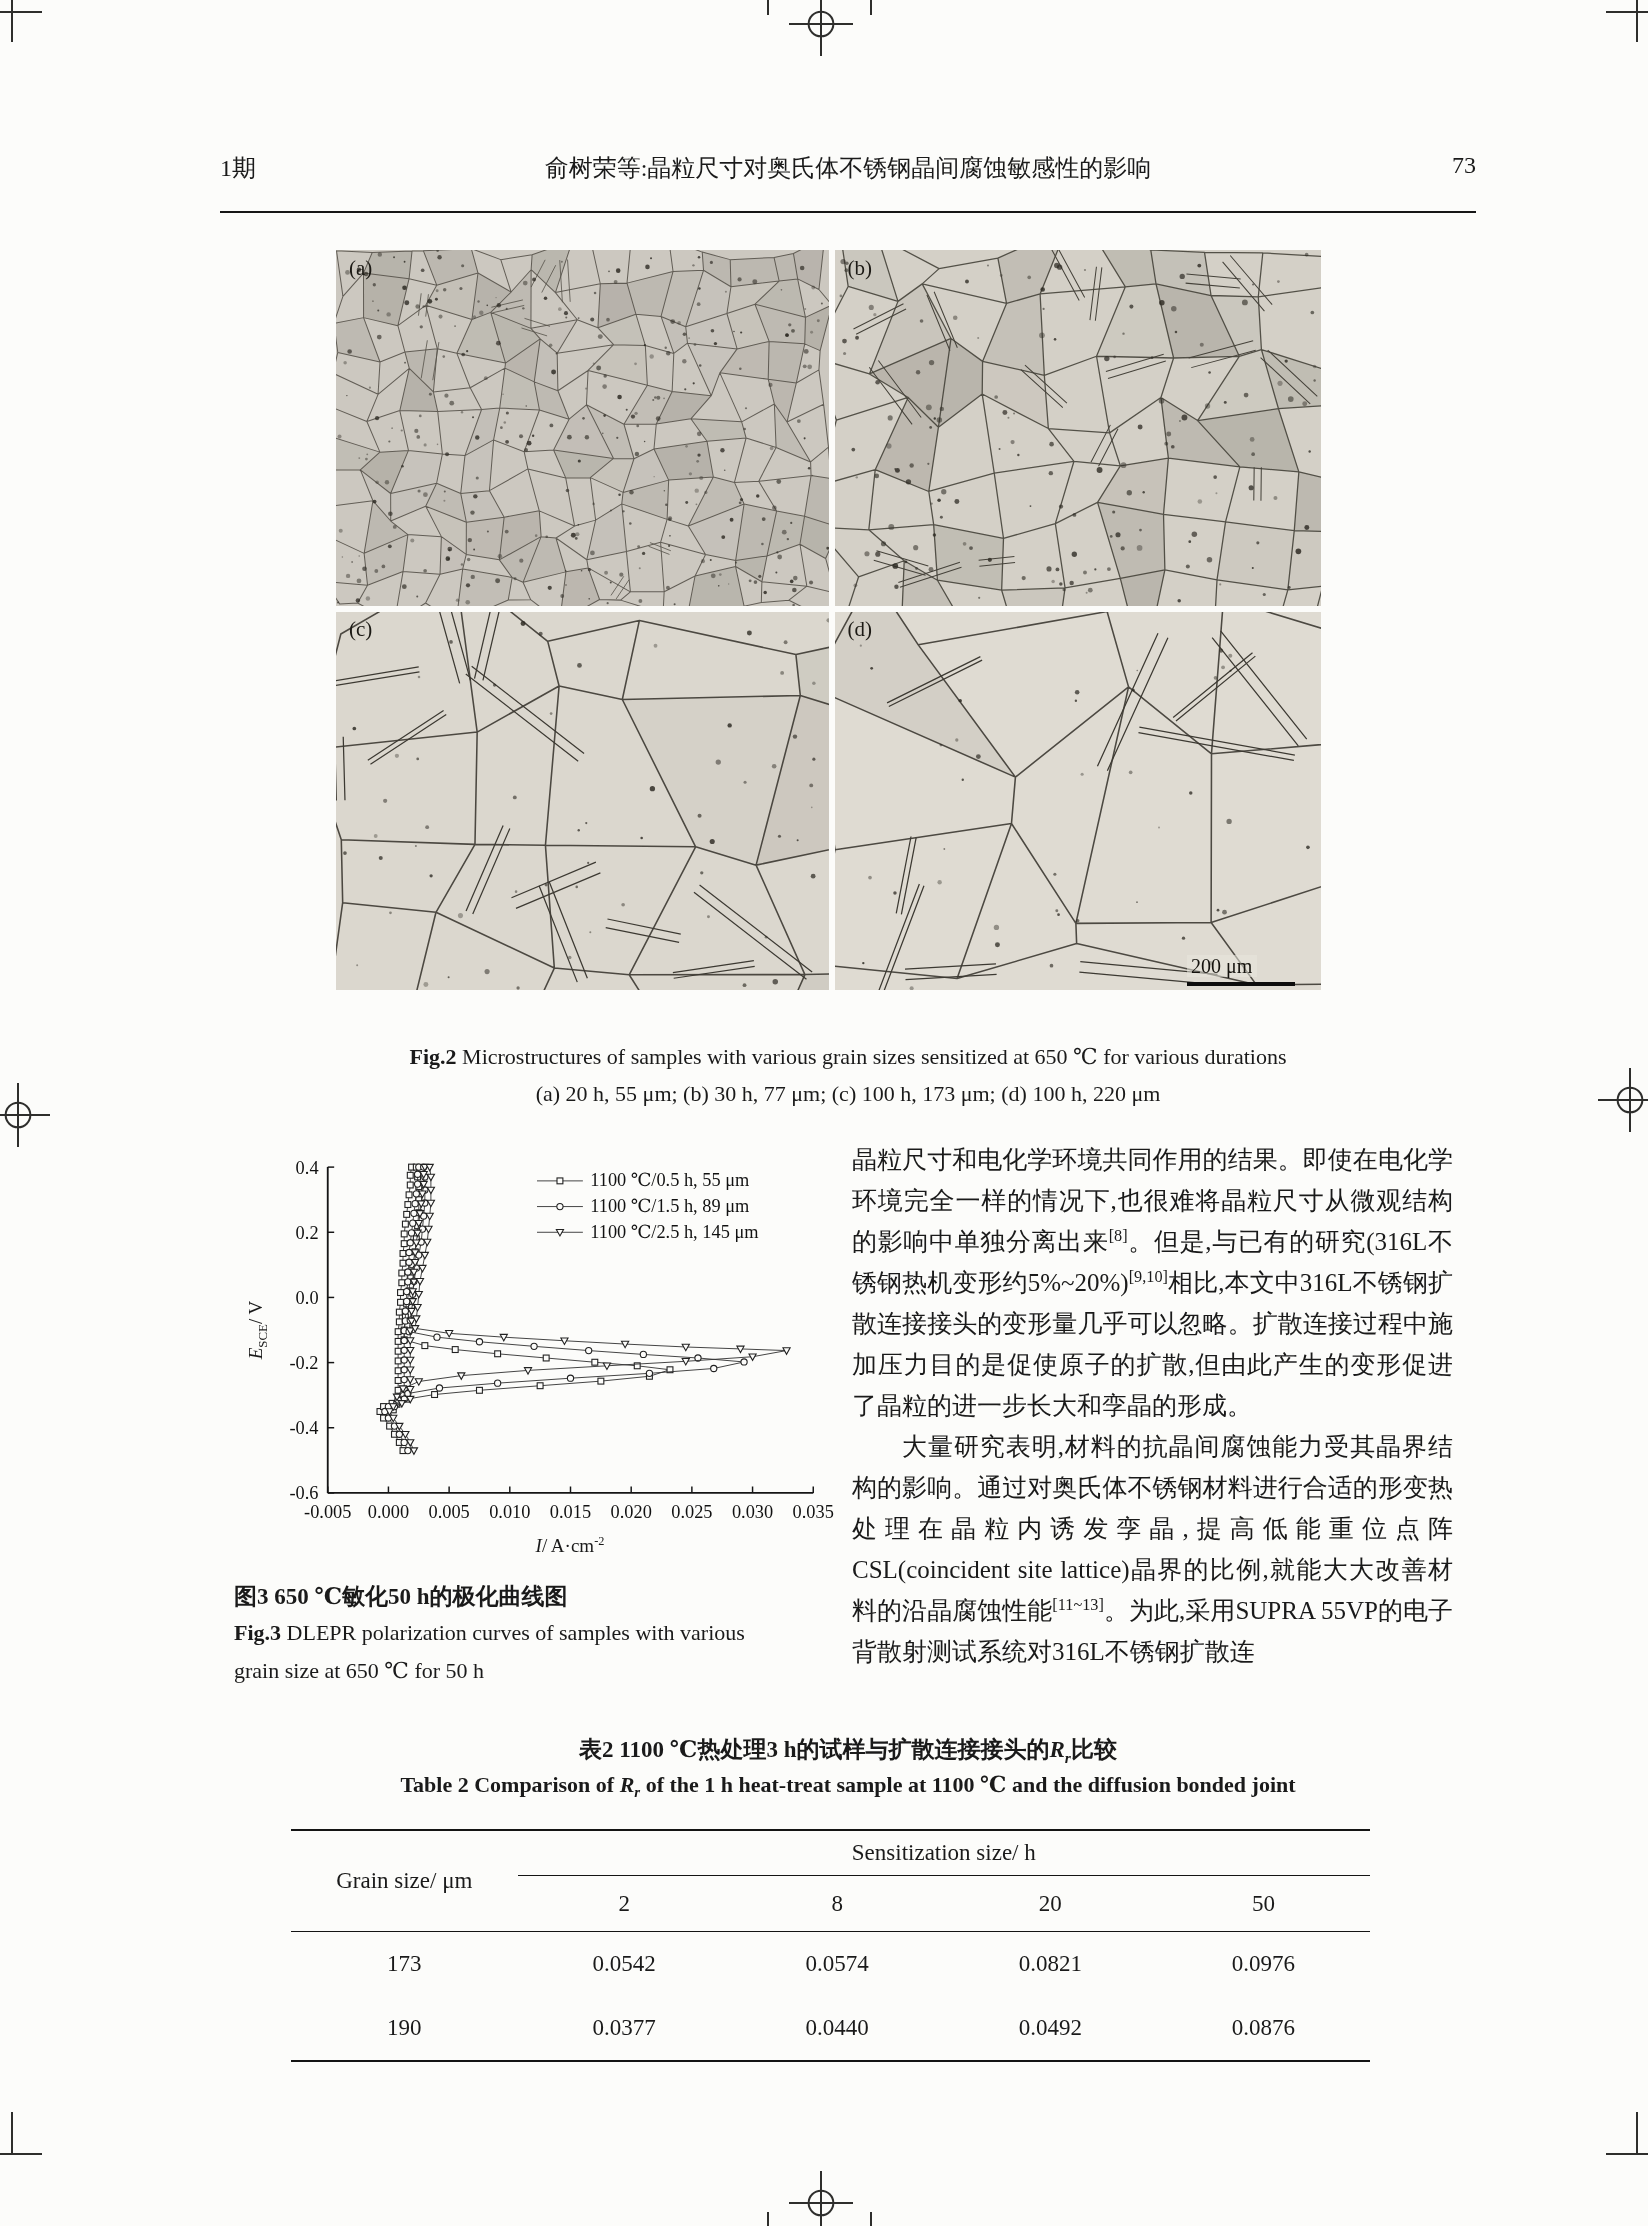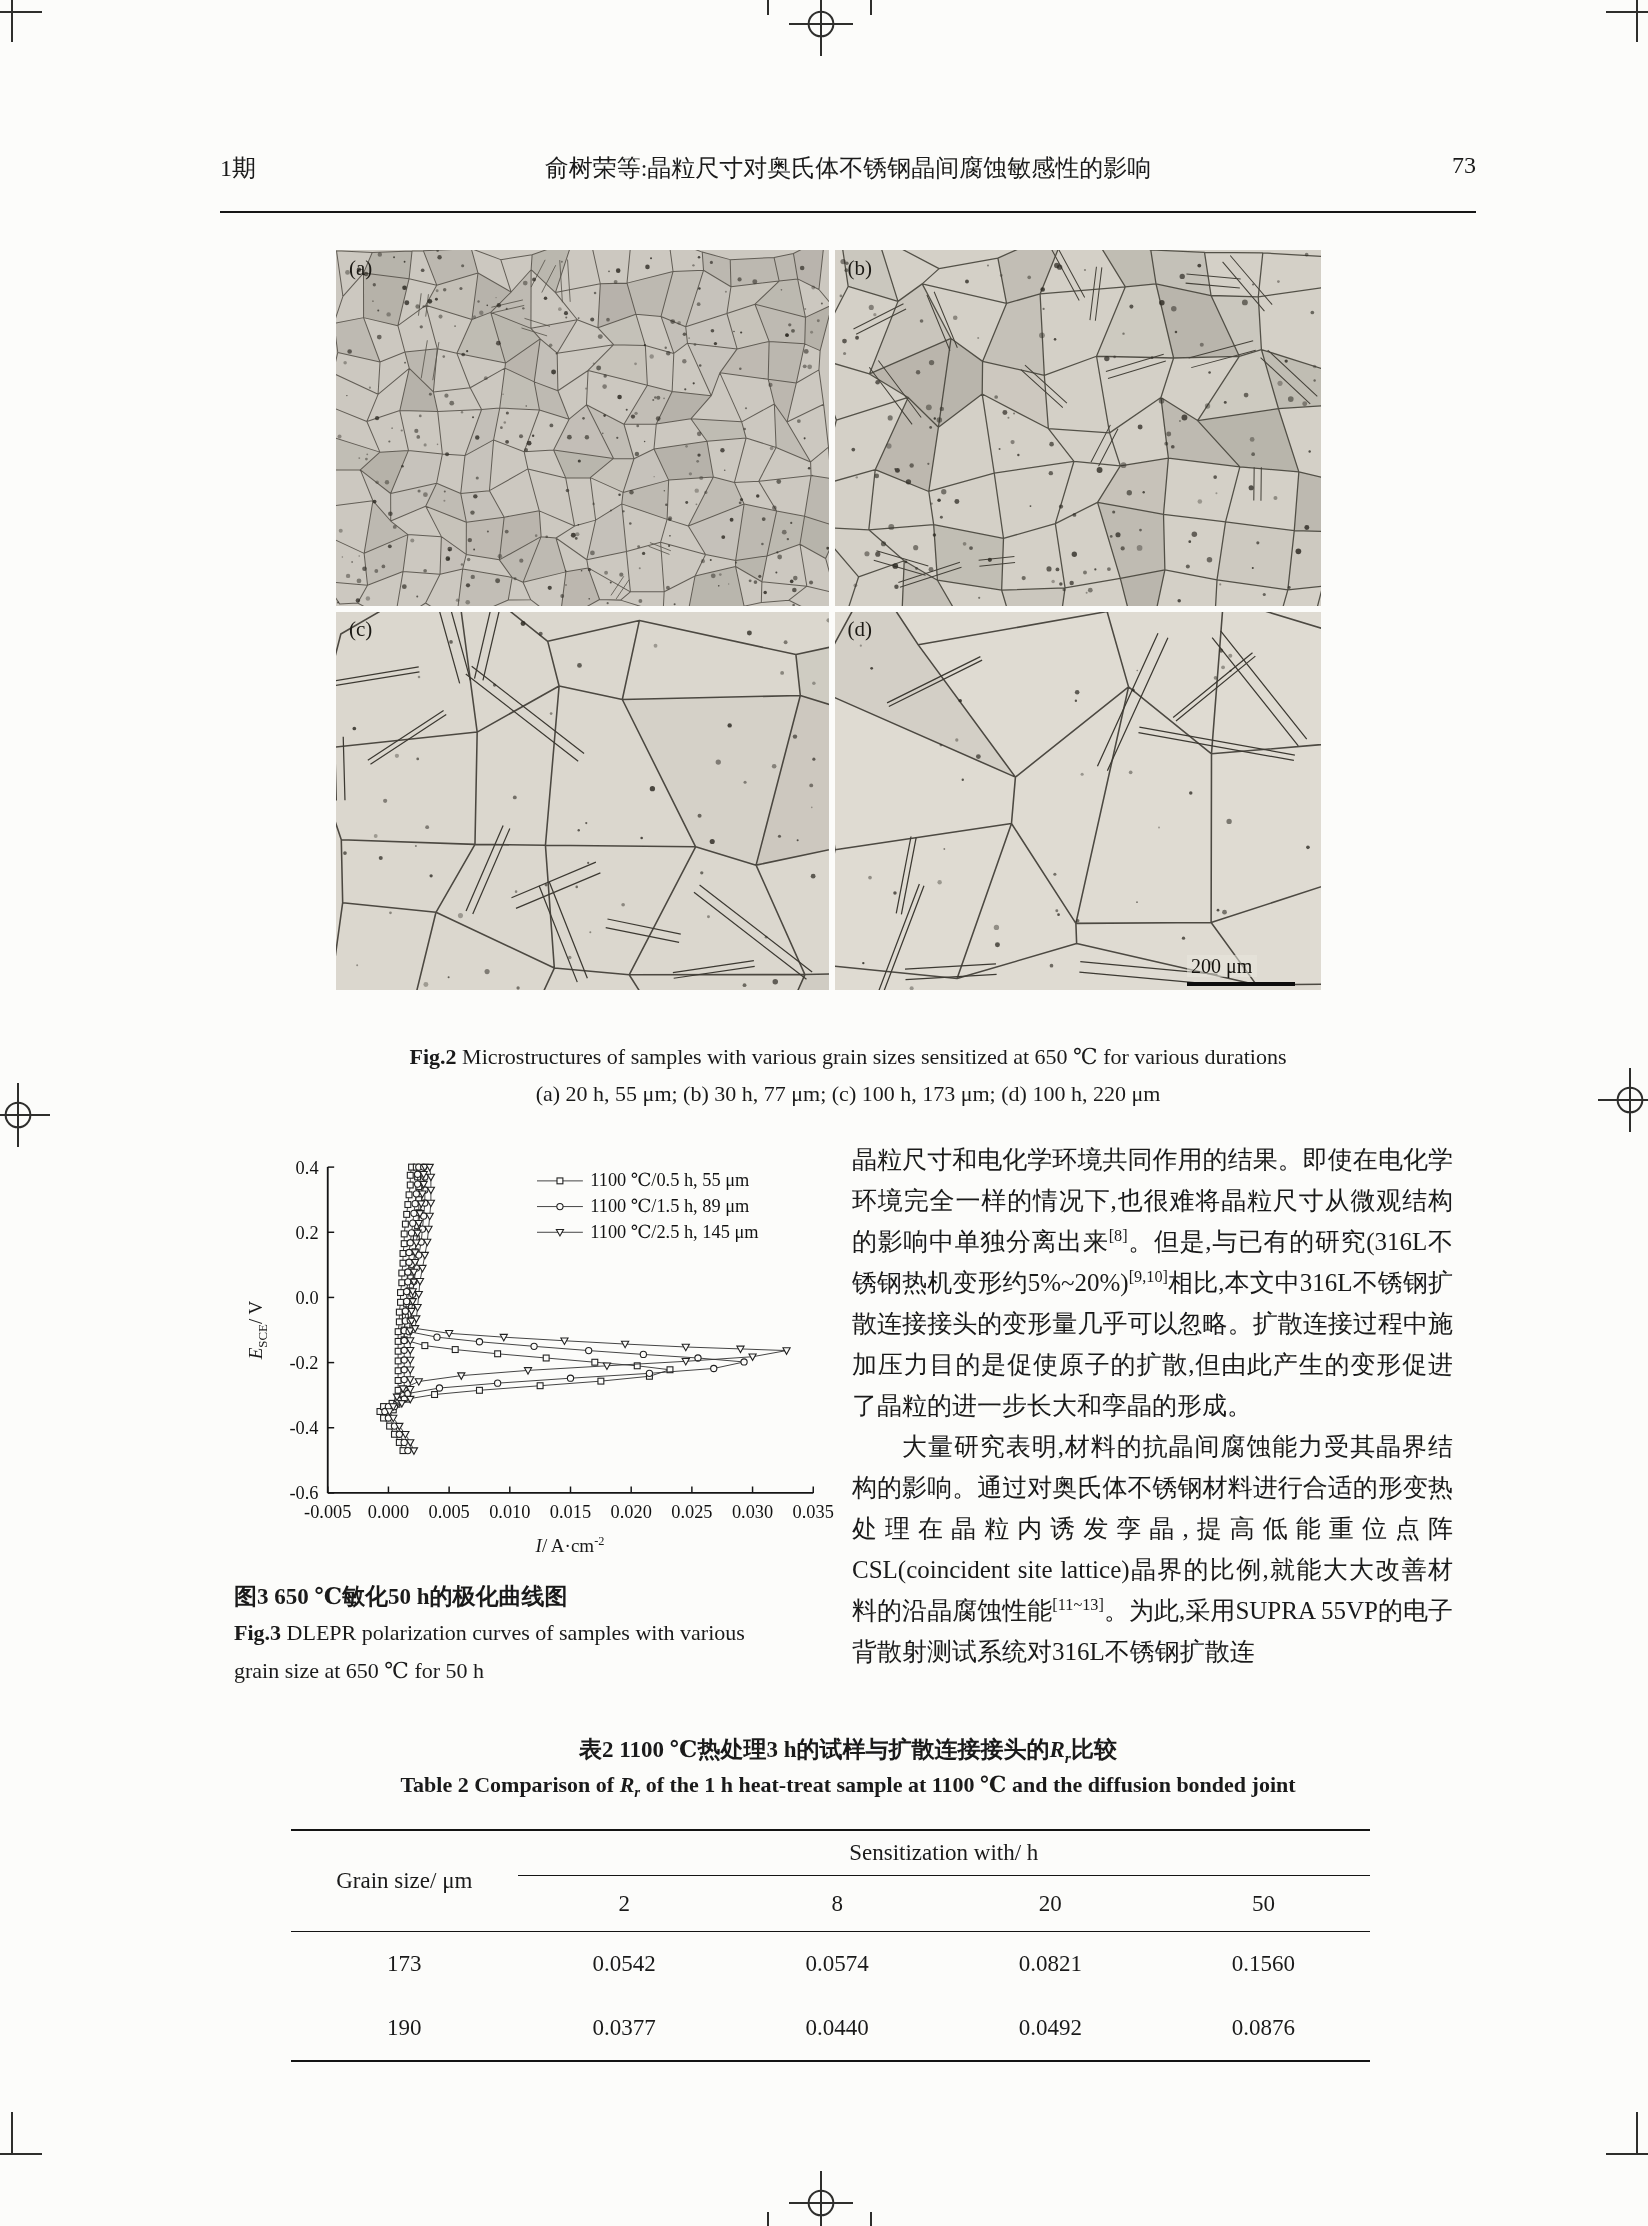--- a/index.html
+++ b/index.html
@@ -1114,34 +1114,34 @@
       <colgroup>
         <col class="c0">
           <col class="cv">
           <col class="cv">
           <col class="cv">
           <col class="cv">
       </colgroup>
       <tbody>
         <tr>
           <th class="gs" rowspan="2">Grain size/ μm</th>
-          <th class="grp" colspan="4">Sensitization with/ h</th>
+          <th class="grp" colspan="4">Sensitization size/ h</th>
         </tr>
         <tr class="sub">
           <th>2</th>
           <th>8</th>
           <th>20</th>
           <th>50</th>
         </tr>
         <tr class="dr">
           <td>173</td>
           <td>0.0542</td>
           <td>0.0574</td>
           <td>0.0821</td>
-          <td>0.1560</td>
+          <td>0.0976</td>
         </tr>
         <tr class="dr">
           <td>190</td>
           <td>0.0377</td>
           <td>0.0440</td>
           <td>0.0492</td>
           <td>0.0876</td>
         </tr>
       </tbody>
     </table>

